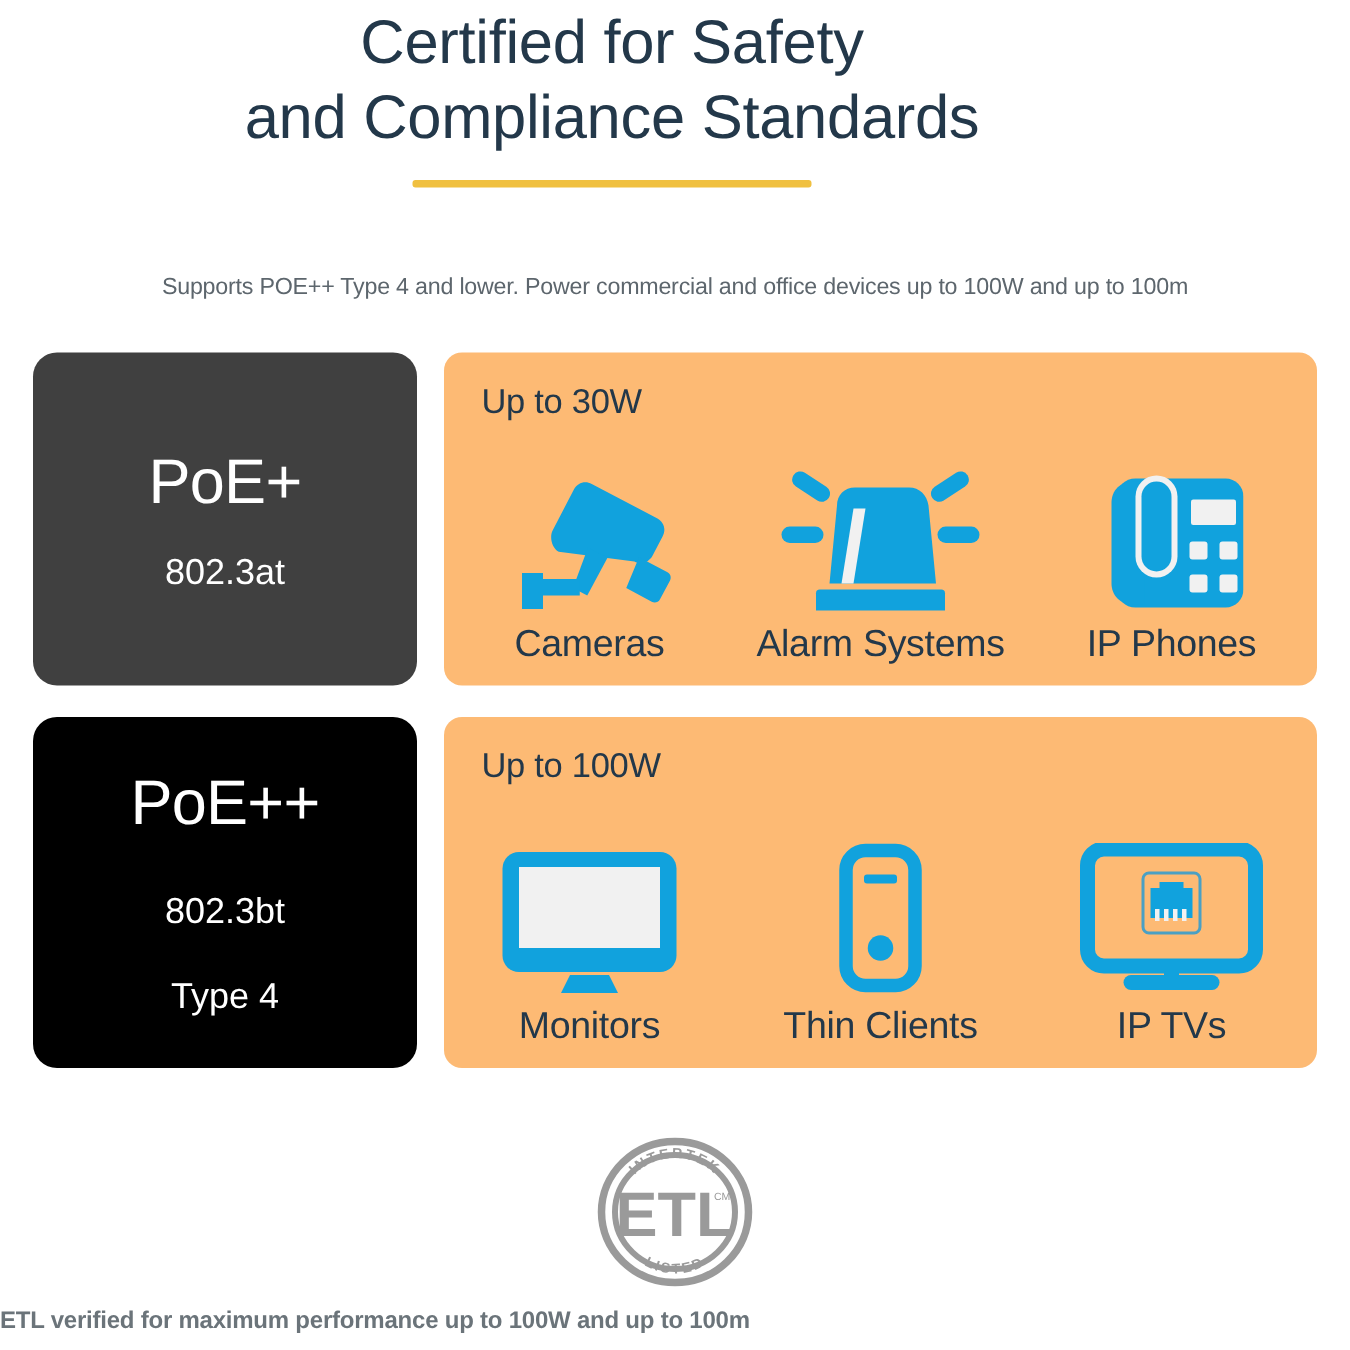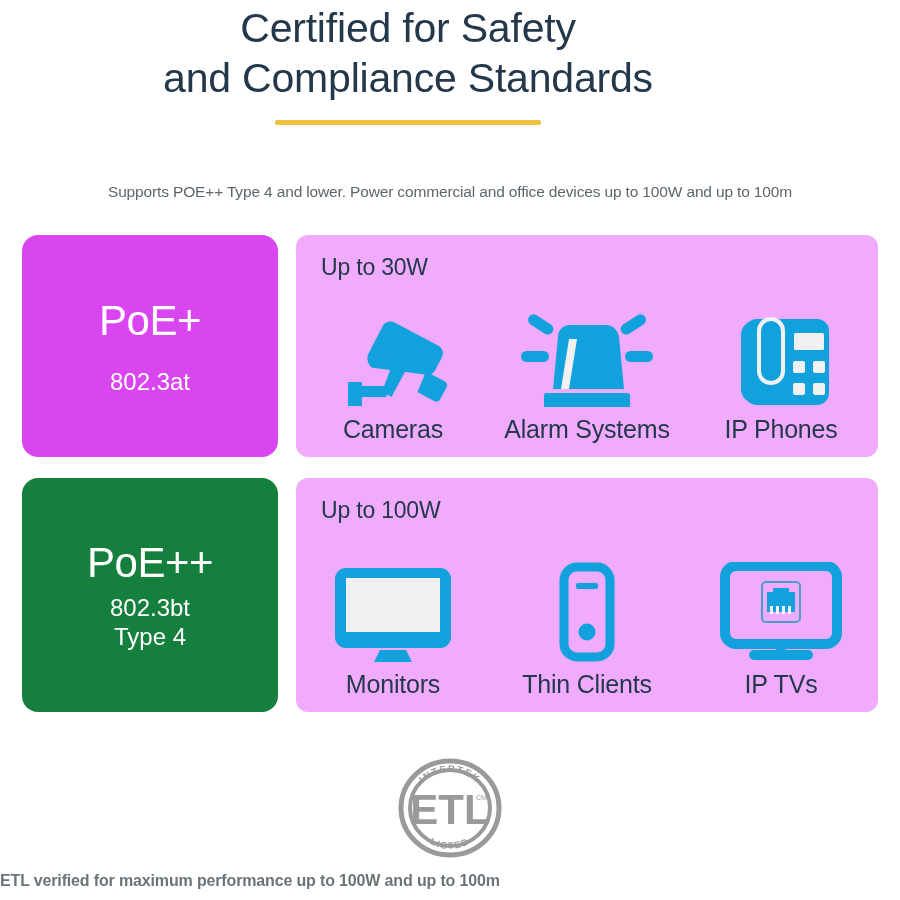--- a/index.html
+++ b/index.html
@@ -42,30 +42,30 @@
   .row-2 { top: 478px; height: 234px; }
 
   .badge {
     width: 256px;
     border-radius: 16px;
     display: flex; flex-direction: column;
     align-items: center; justify-content: center;
     color: #ffffff;
     flex: none;
   }
-  .badge-blue { background: #d946ef; gap: 16px; }
-  .badge-dark { background: #15803d; }
+  .badge-blue { background: #404040; gap: 16px; }
+  .badge-dark { background: #000000; gap: 28px; }
   .badge-title { font-size: 42px; line-height: 48px; font-weight: 400; letter-spacing: -0.5px; }
   .badge-sub { font-size: 24px; line-height: 29px; font-weight: 400; margin-top: 6px; }
   .badge-sub2 { font-size: 24px; line-height: 29px; font-weight: 400; }
 
   .panel {
     margin-left: 18px;
     width: 582px;
-    background: #f0abfc;
+    background: #fdba74;
     border-radius: 12px;
     position: relative;
     flex: none;
   }
   .panel-title {
     position: absolute; left: 25px; top: 18px;
     color: #23384a;
     font-size: 23px; line-height: 28px;
     letter-spacing: -0.2px;
   }

